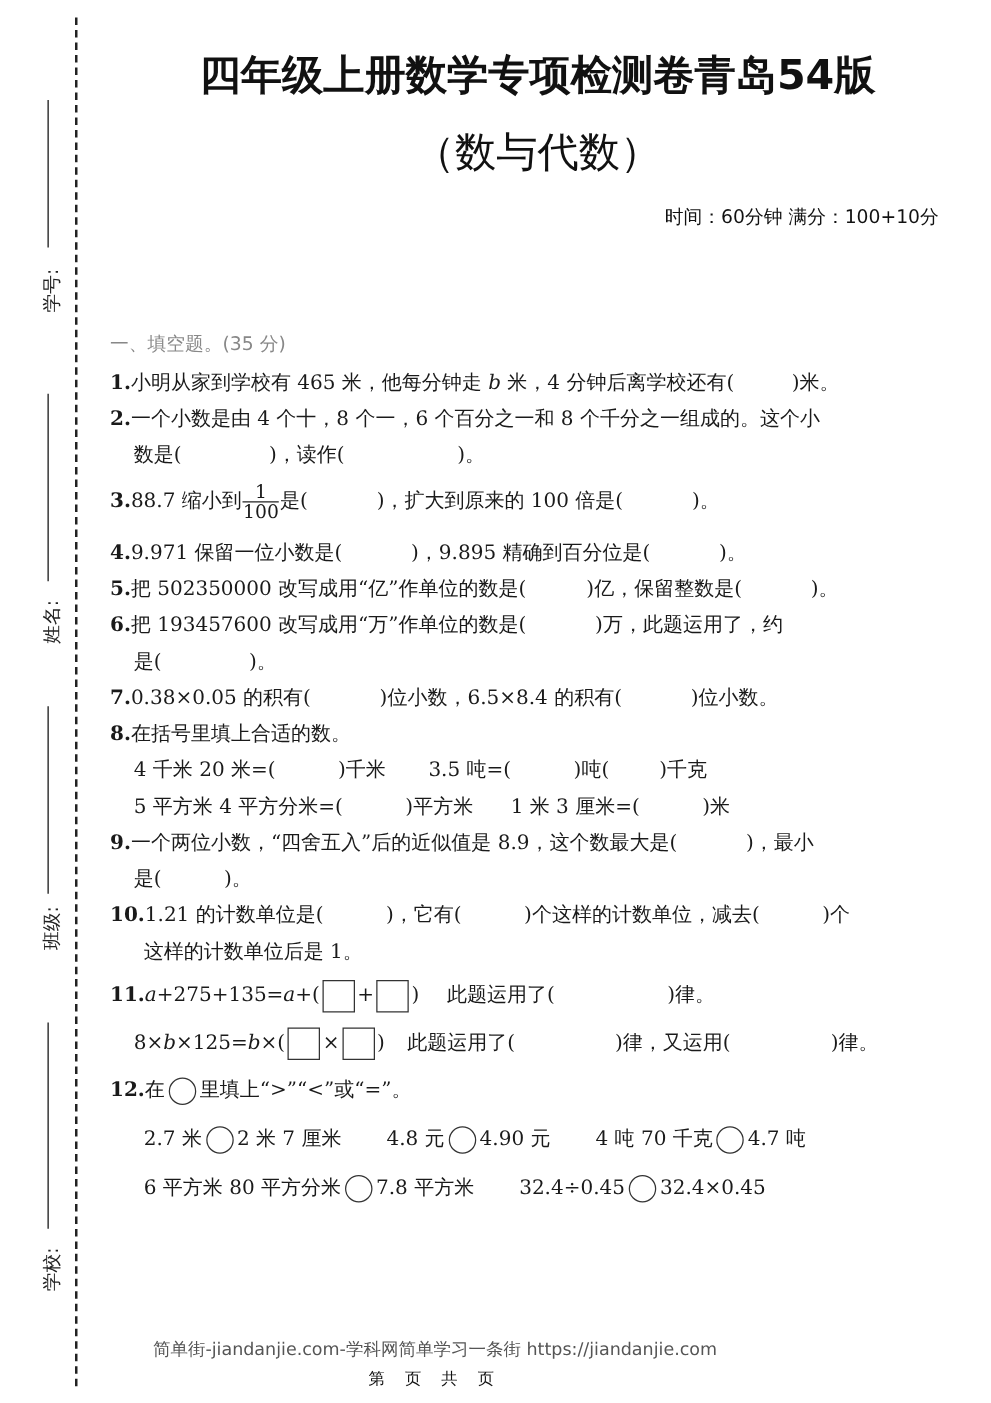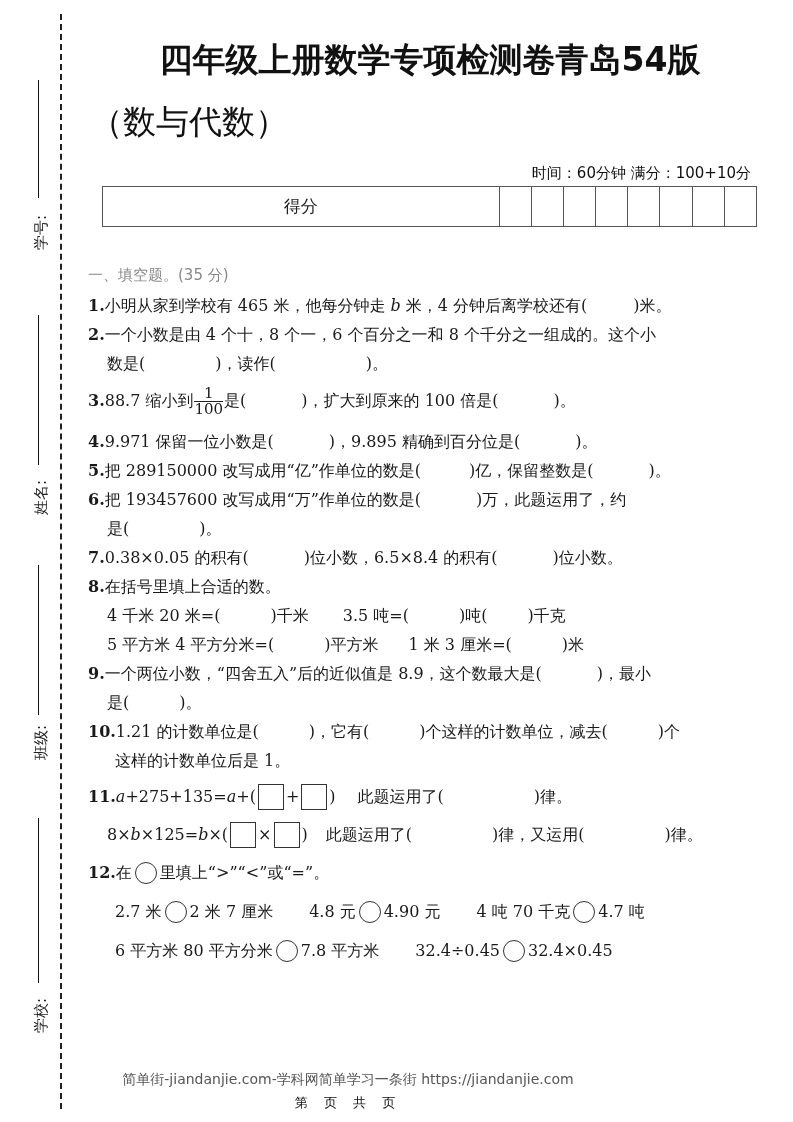--- a/index.html
+++ b/index.html
@@ -7,21 +7,21 @@
          font-family:"DejaVu Serif","Liberation Serif",serif; color:#1a1a1a; }
   
   .cut-line { position:absolute; left:60px; top:14px; height:1095px; border-left:2px dashed #222; }
   .side-field { position:absolute; left:18px; width:40px; }
   .side-field .line { position:absolute; left:20px; width:0; border-left:1px solid #111; }
   .side-field .label { position:absolute; left:14px; transform:rotate(-90deg); transform-origin:left top;
                        font-family:"DejaVu Sans","Liberation Sans",sans-serif; font-size:15px; white-space:nowrap; color:#222; }
   
   .title { position:absolute; left:90px; top:38px; width:680px; text-align:center;
            font-family:"DejaVu Sans","Liberation Sans",sans-serif; font-size:33px; letter-spacing:0px; color:#111;font-weight:bold; }
-  .subtitle { position:absolute; left:90px; top:100px; width:680px; text-align:left;
+  .subtitle { position:absolute; left:90px; top:100px; width:680px; text-align:center;
               font-family:"DejaVu Sans","Liberation Sans",sans-serif; font-size:33px; color:#111; }
   .meta { position:absolute; right:42px; top:164px; font-family:"DejaVu Sans","Liberation Sans",sans-serif;
           font-size:15px; color:#111; }
   table.score { position:absolute; left:102px; top:186px; width:655px; border-collapse:collapse;
                 font-family:"DejaVu Sans","Liberation Sans",sans-serif; font-size:17px; }
   table.score td { border:1px solid #555; height:37px; text-align:center; color:#222; }
   .section-head { position:absolute; left:88px; top:266px; font-family:"DejaVu Sans","Liberation Sans",sans-serif;
                   font-size:15px; color:#888; }
   .q { position:absolute; left:88px; font-size:16px; white-space:nowrap; color:#1a1a1a; }
   .q b { font-family:"DejaVu Serif","Liberation Serif",serif; font-weight:bold; }
@@ -58,31 +58,20 @@
   <div class="line" style="top:0;height:165px;"></div>
   <div class="label" style="top:215px;">学校:</div>
 </div>
 
 <div class="title">四年级上册数学专项检测卷青岛54版</div>
 <div class="subtitle">（数与代数）</div>
 <div class="meta">时间：60分钟  满分：100+10分</div>
 
 <table class="score">
   <tbody>
-  <tr>
-    <td>得分</td>
-    <td></td>
-    <td></td>
-    <td></td>
-    <td></td>
-    <td></td>
-    <td></td>
-    <td></td>
-    <td></td>
-  </tr>
 </tbody>
   </table>
 
 <div class="section-head">一、填空题。(35 分)</div>
 
 <div class="q" style="top:296px">
   <b>1.</b><span>小明从家到学校有 465 米，他每分钟走 </span><i>b</i><span> 米，4 分钟后离学校还有(</span><span class="blank" style="width:46px"></span><span>)米。</span>
 </div>
 
 <div class="q" style="top:325px">
@@ -94,21 +83,21 @@
 
 <div class="q" style="top:386px">
   <b>3.</b><span>88.7 缩小到</span><span class="frac"><span class="num">1</span><span>100</span></span><span>是(</span><span class="blank" style="width:55px"></span><span>)，扩大到原来的 100 倍是(</span><span class="blank" style="width:55px"></span><span>)。</span>
 </div>
 
 <div class="q" style="top:432px">
   <b>4.</b><span>9.971 保留一位小数是(</span><span class="blank" style="width:55px"></span><span>)，9.895 精确到百分位是(</span><span class="blank" style="width:55px"></span><span>)。</span>
 </div>
 
 <div class="q" style="top:461px">
-  <b>5.</b><span>把 289150000 改写成用“亿”作单位的数是(</span><span class="blank" style="width:48px"></span><span>)亿，保留整数是(</span><span class="blank" style="width:55px"></span><span>)。</span>
+  <b>5.</b><span>把 502350000 改写成用“亿”作单位的数是(</span><span class="blank" style="width:48px"></span><span>)亿，保留整数是(</span><span class="blank" style="width:55px"></span><span>)。</span>
 </div>
 
 <div class="q" style="top:490px">
   <b>6.</b><span>把 193457600 改写成用“万”作单位的数是(</span><span class="blank" style="width:55px"></span><span>)万，此题运用了，约</span>
 </div>
 <div class="q indent" style="top:519px">
   <span>是(</span><span class="blank" style="width:70px"></span><span>)。</span>
 </div>
 
 <div class="q" style="top:548px">

